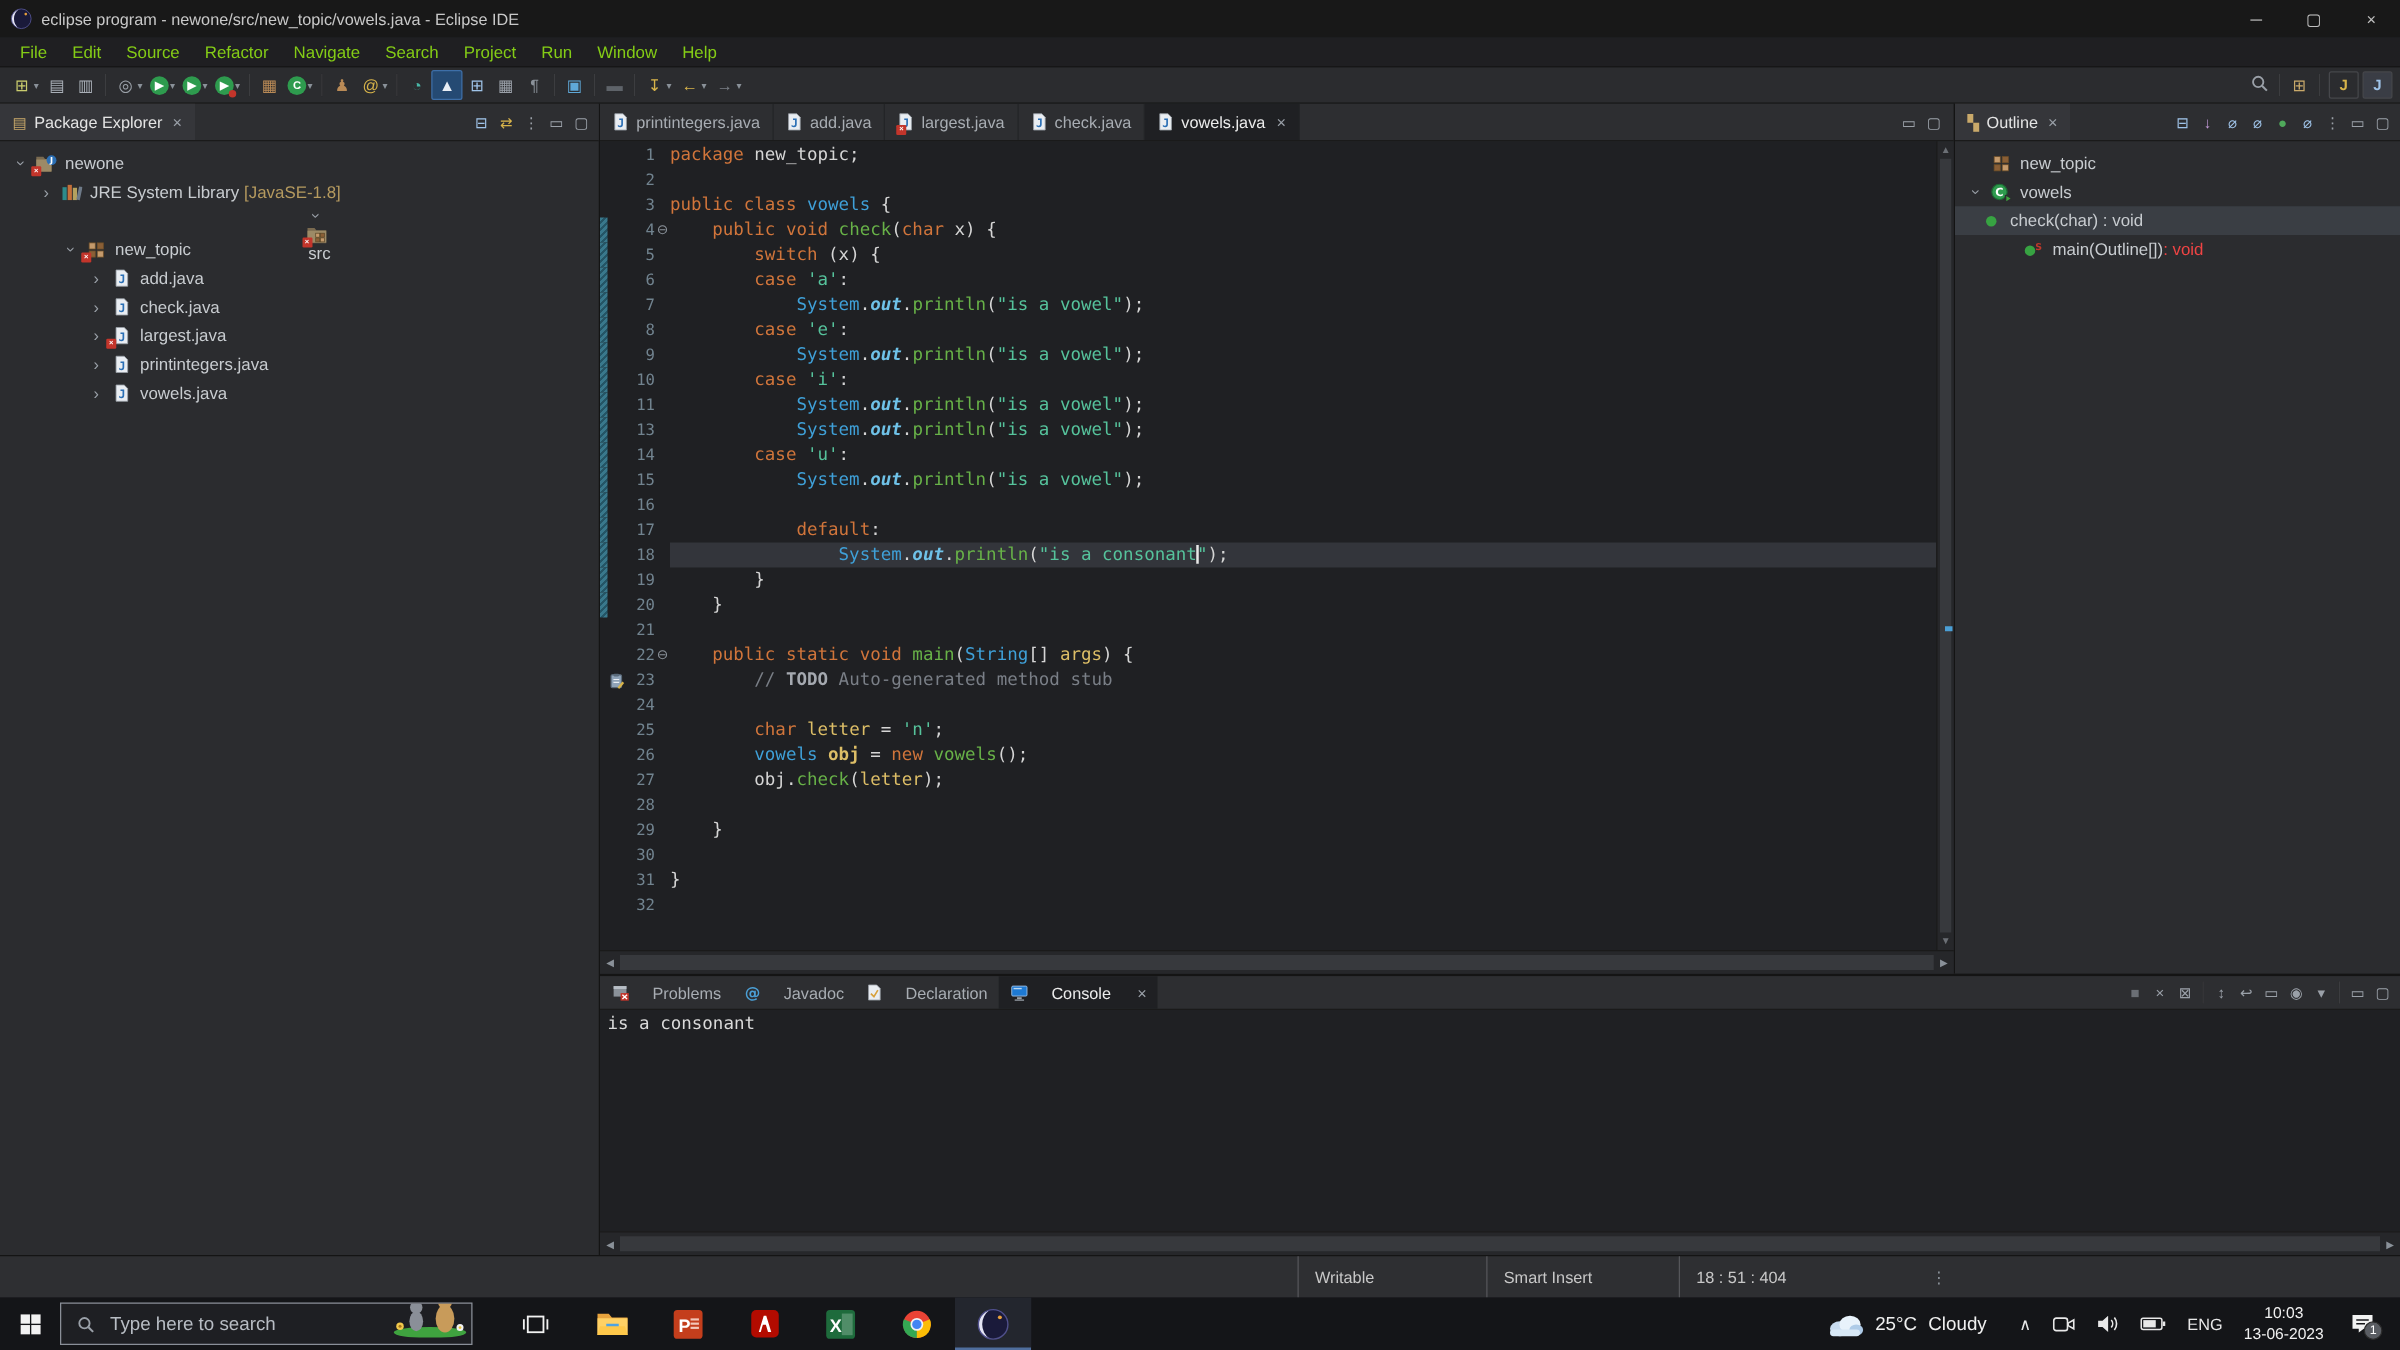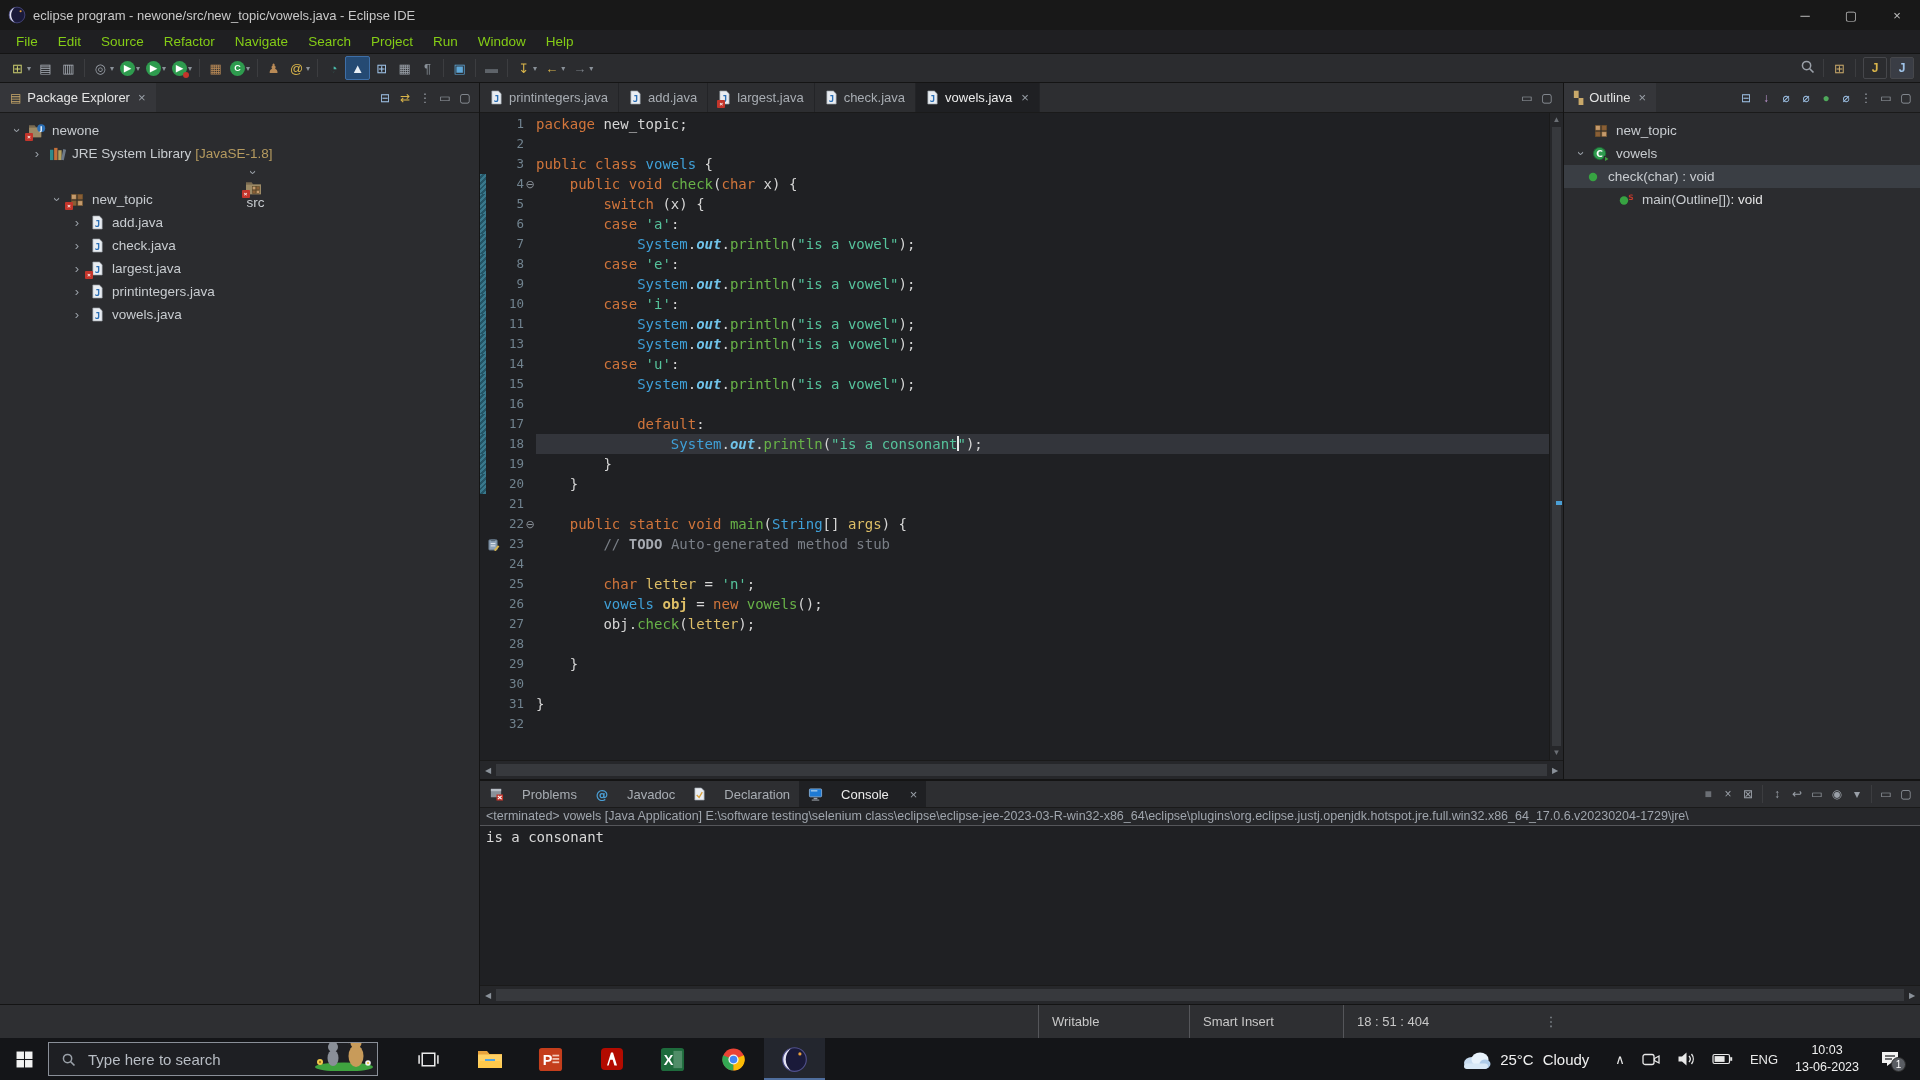--- a/index.html
+++ b/index.html
@@ -46,21 +46,21 @@
   .phi{width:20px;text-align:center;font-size:12px;color:#9AA0A8;}
   
   .ptree{flex:1;overflow:hidden;padding-top:6px;}
   .trow{height:23px;display:flex;align-items:center;font-size:13.5px;color:#C8CCD0;white-space:nowrap;}
   .trow.sel{background:#3A3E44;}
   .tarrow{width:18px;flex:none;text-align:center;color:#9AA0A8;font-size:13px;}
   .tarrow .exp{display:inline-block;transform:rotate(90deg);}
   .ticon{width:22px;flex:none;display:flex;justify-content:center;position:relative;}
   .tlabel{margin-left:4px;}
   .tsuffix{color:#B59A5F;margin-left:4px;}
-  .tret{color:#e5e5e5;}
+  .tret{color:#ef4444;}
   .errbadge{position:absolute;left:-1px;bottom:-3px;width:8px;height:8px;background:#C3352B;color:#FFF;
             font:bold 6px/8px "Liberation Sans",sans-serif;text-align:center;border-radius:1px;}
   
   .edittabs{height:30px;background:#2D2E31;display:flex;align-items:stretch;flex:none;border-bottom:1px solid #1A1A1A;}
   .etab{display:flex;align-items:center;gap:6px;padding:0 10px;font-size:13px;color:#A8ADB3;border-right:1px solid #232427;}
   .etab .eticon{position:relative;display:flex;}
   .etab.active{background:#1F2023;color:#ECECEC;}
   .etclose{color:#9AA0A8;font-size:13px;margin-left:3px;}
   .estrip-icons{margin-left:auto;display:flex;align-items:center;padding-right:6px;}
   
@@ -873,21 +873,20 @@
               <span class="phi" style="color: rgb(154, 160, 168);">↕</span>
               <span class="phi" style="color: rgb(154, 160, 168);">↩</span>
               <span class="phi" style="color: rgb(154, 160, 168);">▭</span>
               <span class="phi" style="color: rgb(154, 160, 168);">◉</span>
               <span class="phi" style="color: rgb(154, 160, 168);">▾</span>
               <span class="tsep"></span>
               <span class="phi" style="color: rgb(154, 160, 168);">▭</span>
               <span class="phi" style="color: rgb(154, 160, 168);">▢</span>
             </div>
           </div>
-        <div class="con-status">&lt;terminated&gt; vowels [Java Application] E:\software testing\selenium class\eclipse\eclipse-jee-2023-03-R-win32-x86_64\eclipse\plugins\org.eclipse.justj.openjdk.hotspot.jre.full.win32.x86_64_17.0.6.v20230204-1729\jre\</div>
         <div class="con-out"><span>is a consonant</span></div>
         <div class="hscroll" id="chscroll">
             <span class="harrow">◀</span>
             <div class="hthumb"></div>
             <span class="harrow right">▶</span>
           </div>
       </div>
     </div>
 
   </div>

